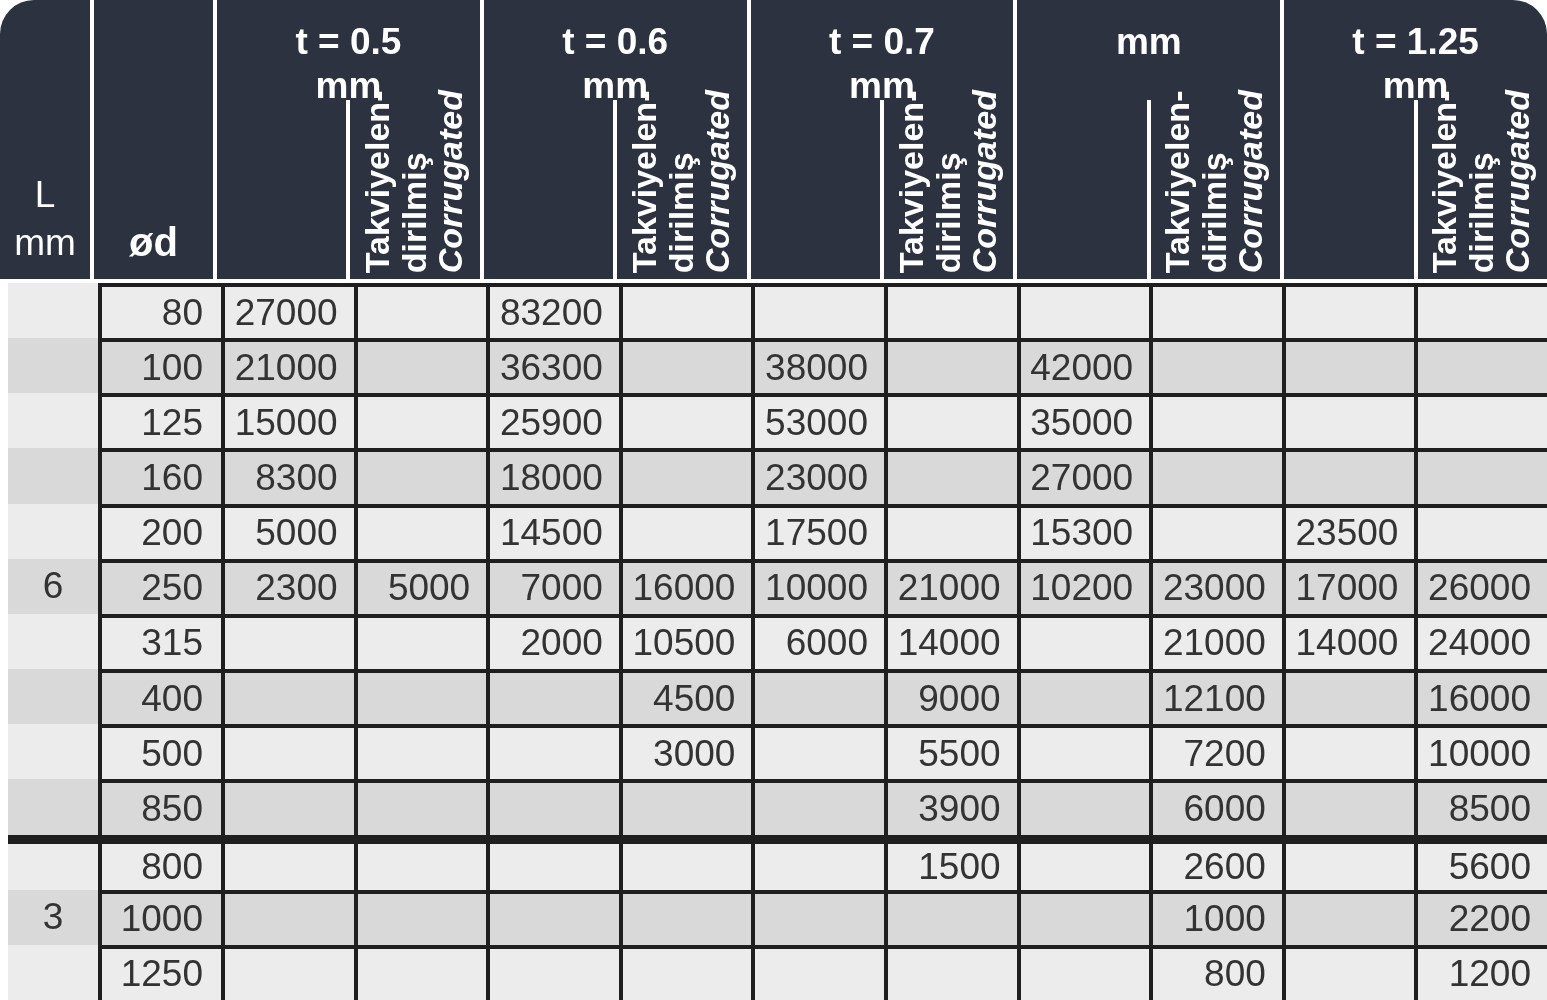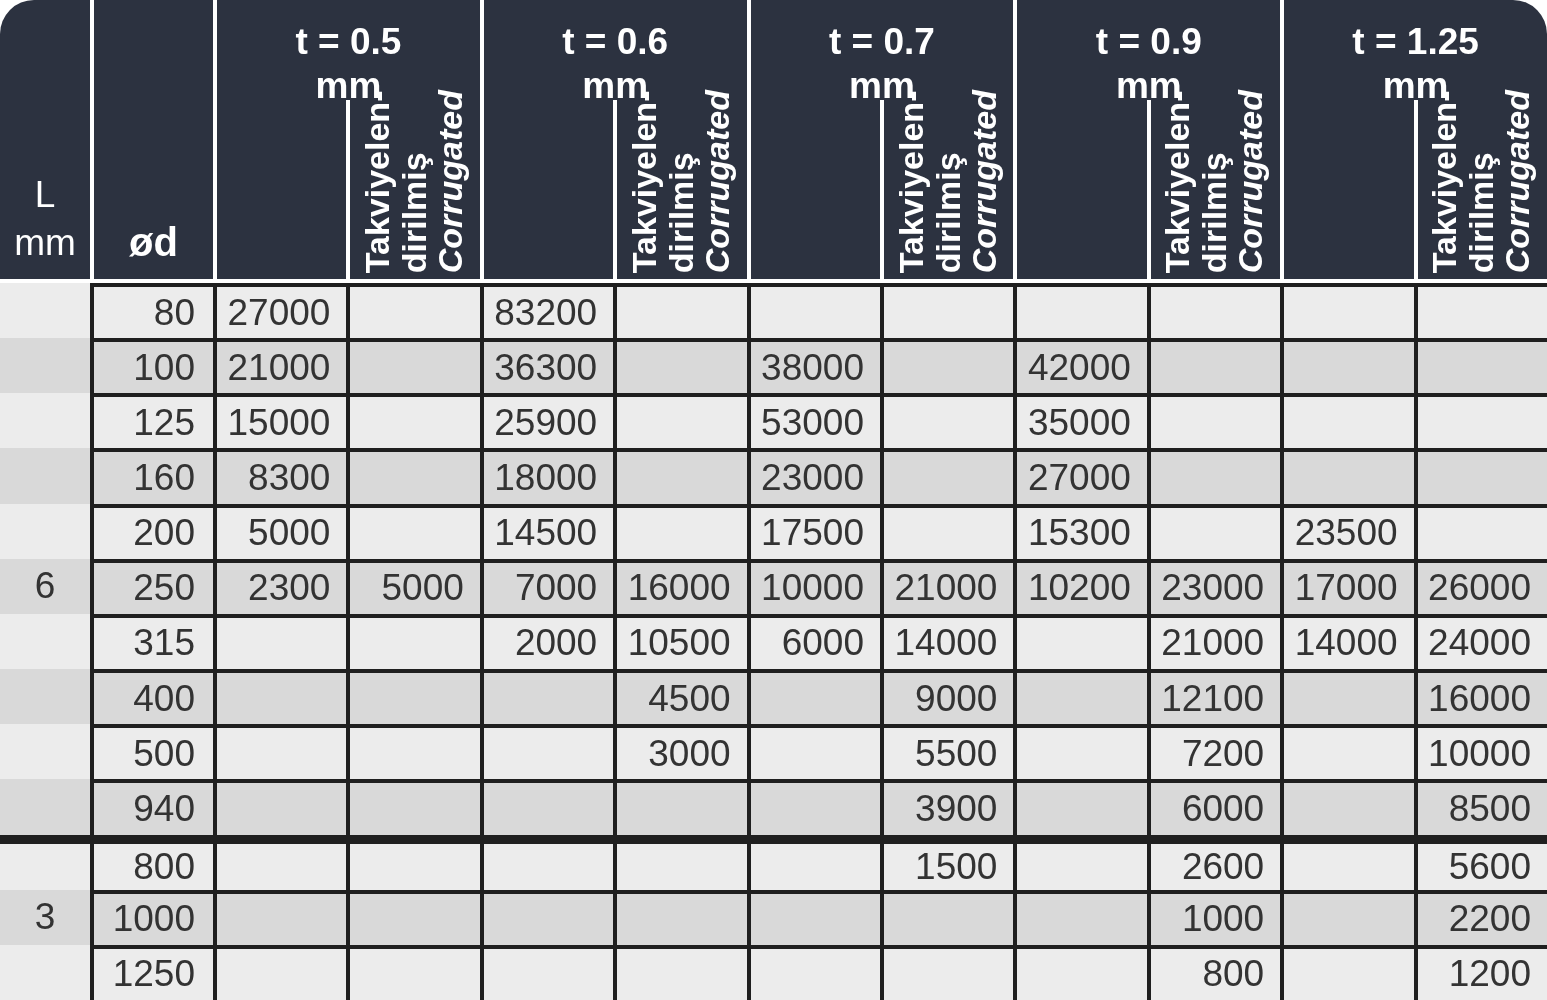--- a/index.html
+++ b/index.html
@@ -90,20 +90,21 @@
     color: #ffffff;
   }
   .corr-label .corr-line3 { font-style: italic; }
 
   
   .data-grid {
     display: grid;
     grid-template-columns: 90px 123px repeat(10, 1fr);
     grid-auto-rows: 1fr;
     height: 717px;
+    margin-left: 8px;
   }
   .cell {
     box-sizing: border-box;
     display: flex;
     align-items: center;
     justify-content: flex-end;
     font-size: 37px;
     color: #333333;
     overflow: hidden;
   }
@@ -178,21 +179,20 @@
         <div class="corr-label">
           <div class="corr-line1">Takviyelen-</div>
           <div class="corr-line2">dirilmiş</div>
           <div class="corr-line3">Corrugated</div>
         </div>
       </div>
     </div>
 
     <div class="group-cell">
       <div class="group-title">
-        <div>t = 0.9</div>
         <div>mm</div>
       </div>
       <div class="sub-divider"></div>
       <div class="corr-wrap">
         <div class="corr-label">
           <div class="corr-line1">Takviyelen-</div>
           <div class="corr-line2">dirilmiş</div>
           <div class="corr-line3">Corrugated</div>
         </div>
       </div>
@@ -318,21 +318,21 @@
       <div class="cell val-cell light"></div>
       <div class="cell val-cell light"></div>
       <div class="cell val-cell light">3000</div>
       <div class="cell val-cell light"></div>
       <div class="cell val-cell light">5500</div>
       <div class="cell val-cell light"></div>
       <div class="cell val-cell light">7200</div>
       <div class="cell val-cell light"></div>
       <div class="cell val-cell light">10000</div>
       <div class="cell l-cell dark"></div>
-      <div class="cell od-cell dark">940</div>
+      <div class="cell od-cell dark">850</div>
       <div class="cell val-cell dark"></div>
       <div class="cell val-cell dark"></div>
       <div class="cell val-cell dark"></div>
       <div class="cell val-cell dark"></div>
       <div class="cell val-cell dark"></div>
       <div class="cell val-cell dark">3900</div>
       <div class="cell val-cell dark"></div>
       <div class="cell val-cell dark">6000</div>
       <div class="cell val-cell dark"></div>
       <div class="cell val-cell dark">8500</div>

